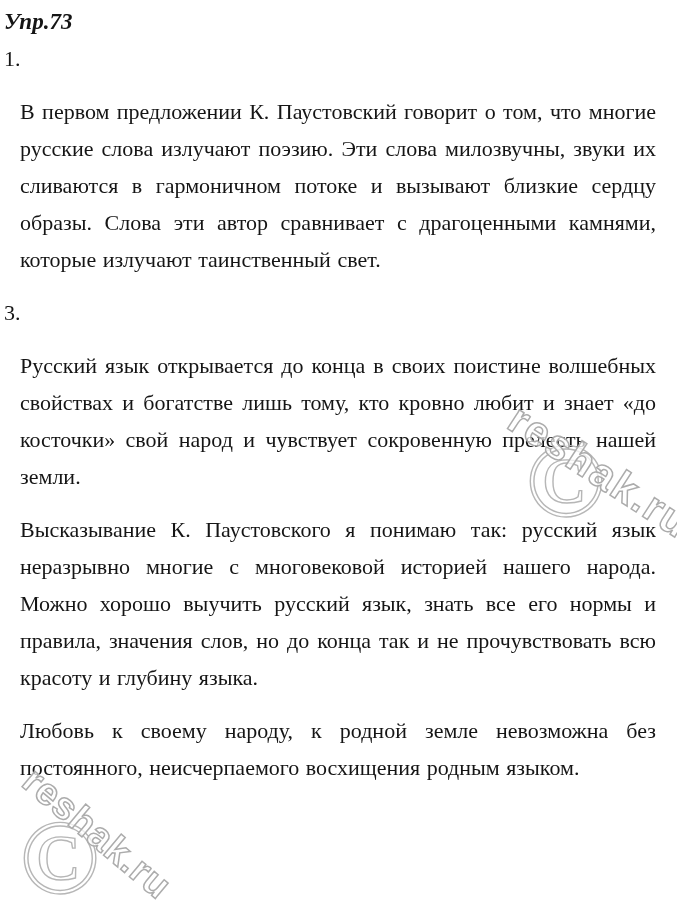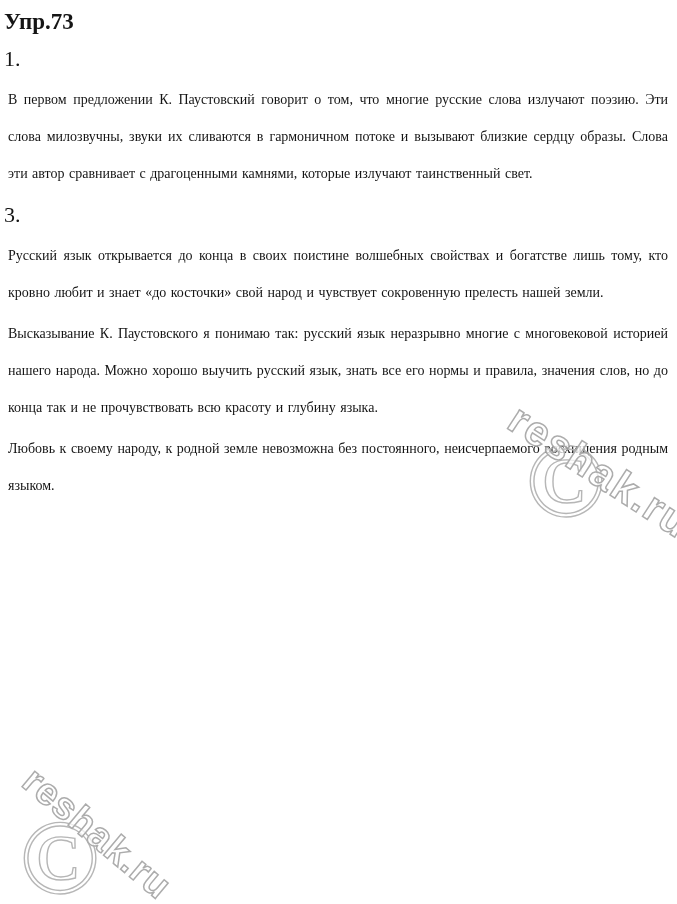--- a/index.html
+++ b/index.html
@@ -17,37 +17,38 @@
     padding: 3px 5px 0 4px;
     font-family: "Liberation Serif", serif;
     color: #151515;
   }
   .header-row {
     display: flex;
     justify-content: space-between;
     align-items: flex-end;
     height: 37px;
     line-height: 37px;
+    font-style: italic;
   }
   .exercise-label {
     font-size: 23px;
     font-weight: bold;
   }
   .copyright-label {
     font-size: 23px;
     font-weight: normal;
   }
   .sec-number {
     font-size: 22px;
     line-height: 37px;
     height: 37px;
   }
   p.body-par {
-    margin: 4px;
-    font-size: 14px;
+    margin: 16px;
+    font-size: 22px;
     line-height: 37px;
     text-align: justify;
     word-spacing: 1px;
   }
   p.body-par.italic {
   }
   .watermark {
     position: absolute;
     z-index: 5;
     overflow: visible;

